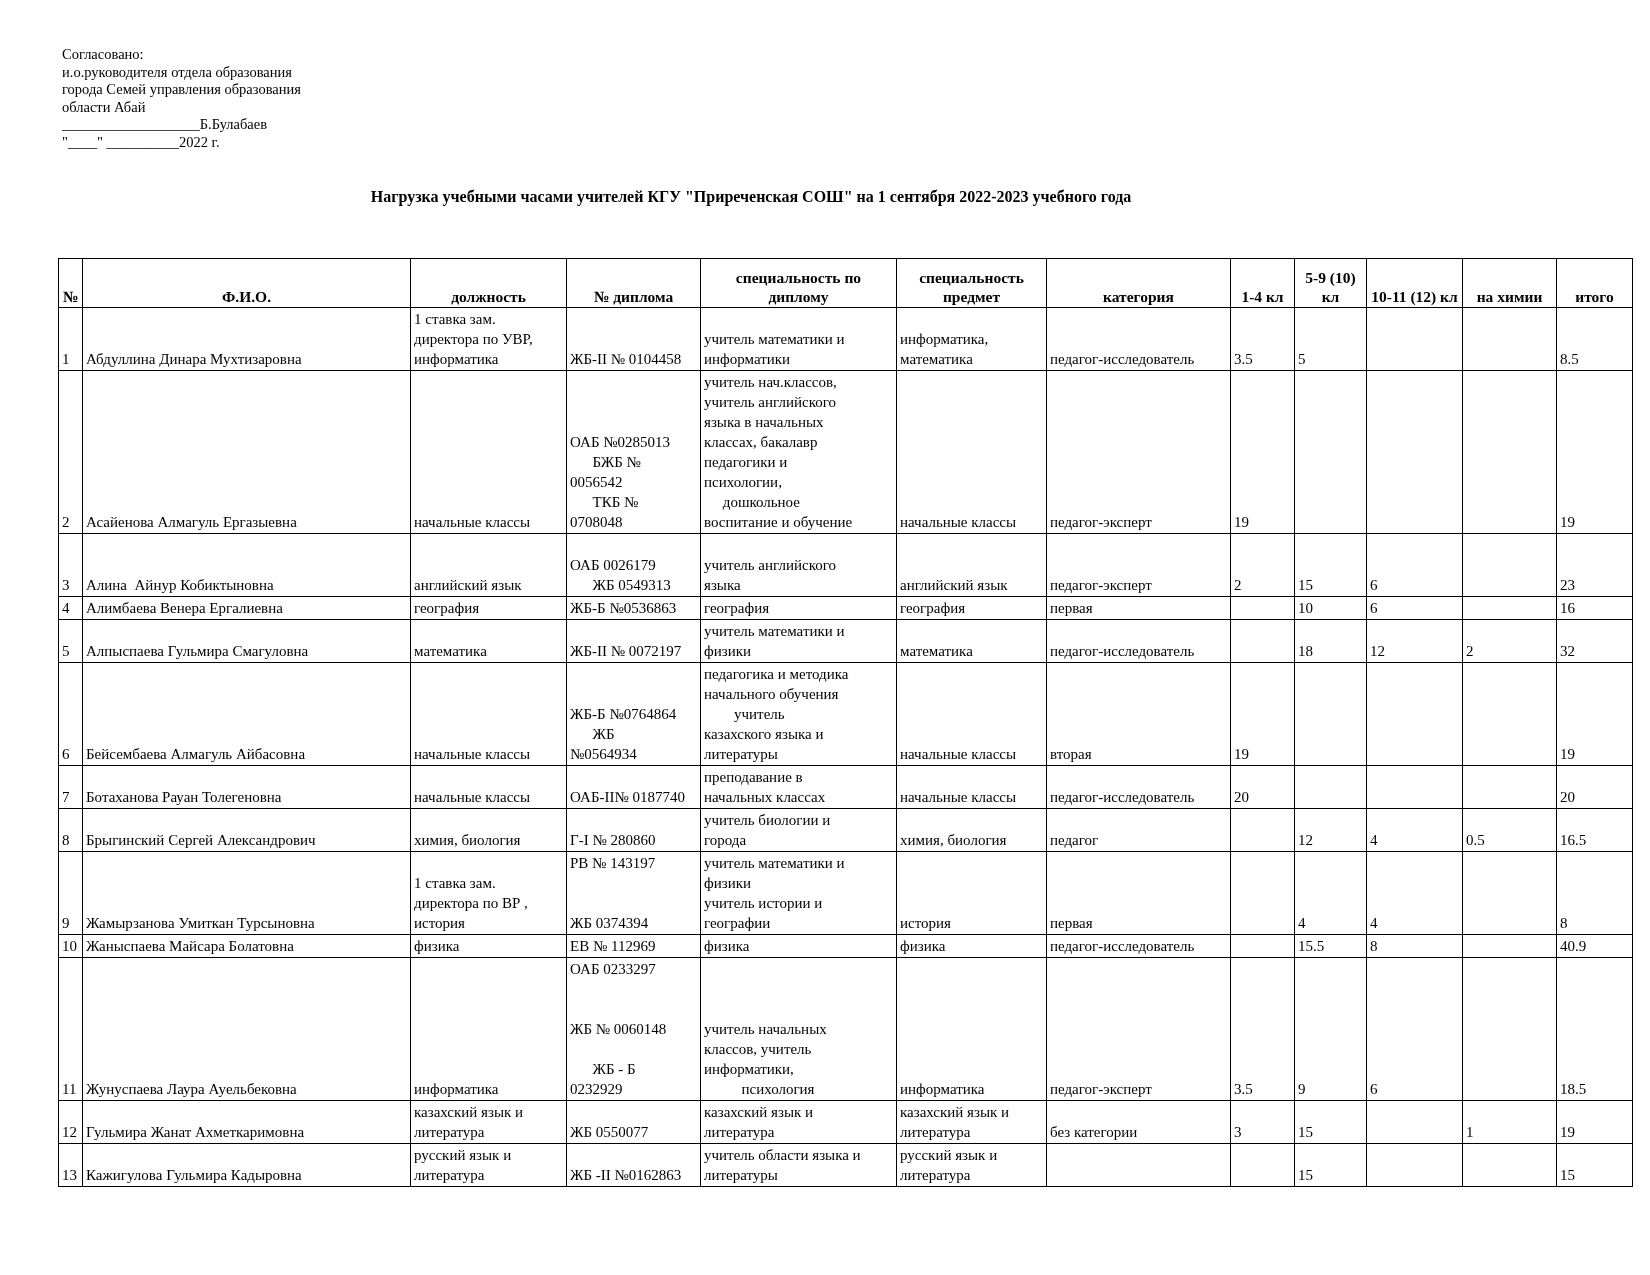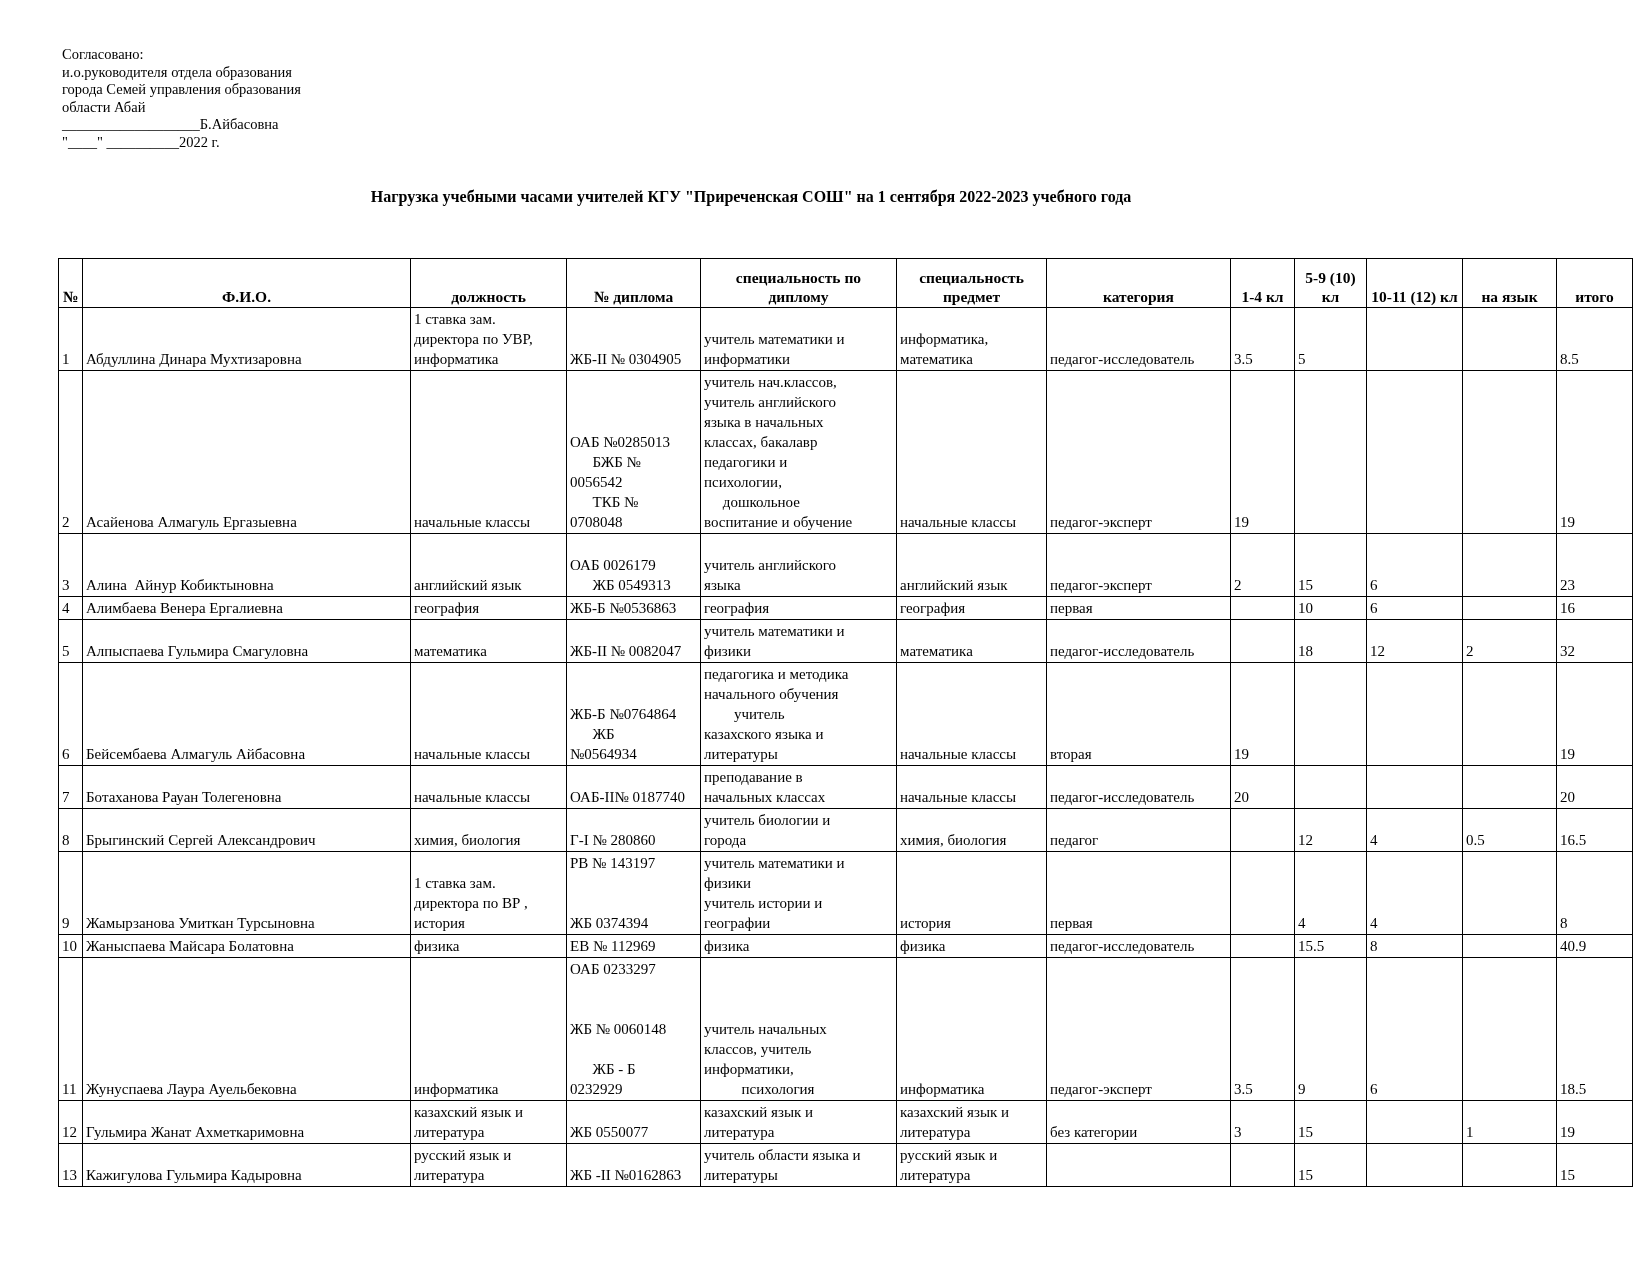--- a/index.html
+++ b/index.html
@@ -73,21 +73,21 @@
 </style>
 </head>
 <body>
 
 <div class="page">
 
   <div class="approval approval-left">Согласовано:
 и.о.руководителя отдела образования
 города Семей управления образования
 области Абай
-___________________Б.Айбасовна
+___________________Б.Булабаев
 "____" __________2022 г.</div>
 
 
   <div class="doc-title">Нагрузка учебными часами учителей КГУ "Приреченская СОШ" на 1 сентября 2022-2023 учебного года</div>
 
   <table class="load-table">
     <colgroup>
       <col style="width:24px">
       <col style="width:328px">
       <col style="width:156px">
@@ -106,32 +106,32 @@
           <th class="col-num">№</th>
           <th class="col-name">Ф.И.О.</th>
           <th class="col-position">должность</th>
           <th class="col-diploma">№ диплома</th>
           <th class="col-specialty">специальность по диплому</th>
           <th class="col-subject">специальность предмет</th>
           <th class="col-category">категория</th>
           <th class="col-cl14">1-4 кл</th>
           <th class="col-cl59">5-9 (10) кл</th>
           <th class="col-cl1011">10-11 (12) кл</th>
-          <th class="col-home">на язык</th>
+          <th class="col-home">на химии</th>
           <th class="col-total">итого</th>
         </tr>
     </thead>
     <tbody id="table-body">
         <tr>
           <td class="col-num">1</td>
           <td class="col-name">Абдуллина Динара Мухтизаровна</td>
           <td class="col-position">1 ставка зам.
 директора по УВР,
 информатика</td>
-          <td class="col-diploma">ЖБ-II № 0304905</td>
+          <td class="col-diploma">ЖБ-II № 0104458</td>
           <td class="col-specialty">учитель математики и
 информатики</td>
           <td class="col-subject">информатика,
 математика</td>
           <td class="col-category">педагог-исследователь</td>
           <td class="col-cl14">3.5</td>
           <td class="col-cl59">5</td>
           <td class="col-cl1011"></td>
           <td class="col-home"></td>
           <td class="col-total">8.5</td>
@@ -189,21 +189,21 @@
           <td class="col-cl14"></td>
           <td class="col-cl59">10</td>
           <td class="col-cl1011">6</td>
           <td class="col-home"></td>
           <td class="col-total">16</td>
         </tr>
         <tr>
           <td class="col-num">5</td>
           <td class="col-name">Алпыспаева Гульмира Смагуловна</td>
           <td class="col-position">математика</td>
-          <td class="col-diploma">ЖБ-II № 0082047</td>
+          <td class="col-diploma">ЖБ-II № 0072197</td>
           <td class="col-specialty">учитель математики и
 физики</td>
           <td class="col-subject">математика</td>
           <td class="col-category">педагог-исследователь</td>
           <td class="col-cl14"></td>
           <td class="col-cl59">18</td>
           <td class="col-cl1011">12</td>
           <td class="col-home">2</td>
           <td class="col-total">32</td>
         </tr>

